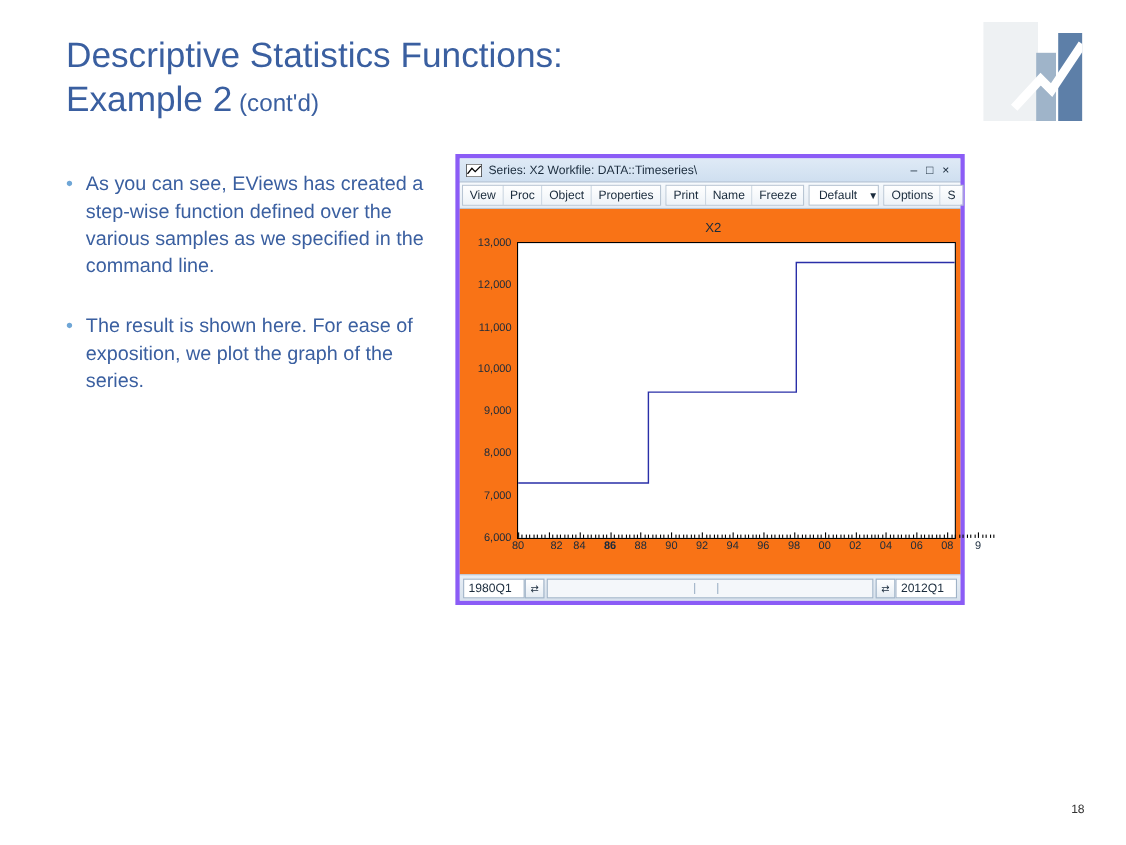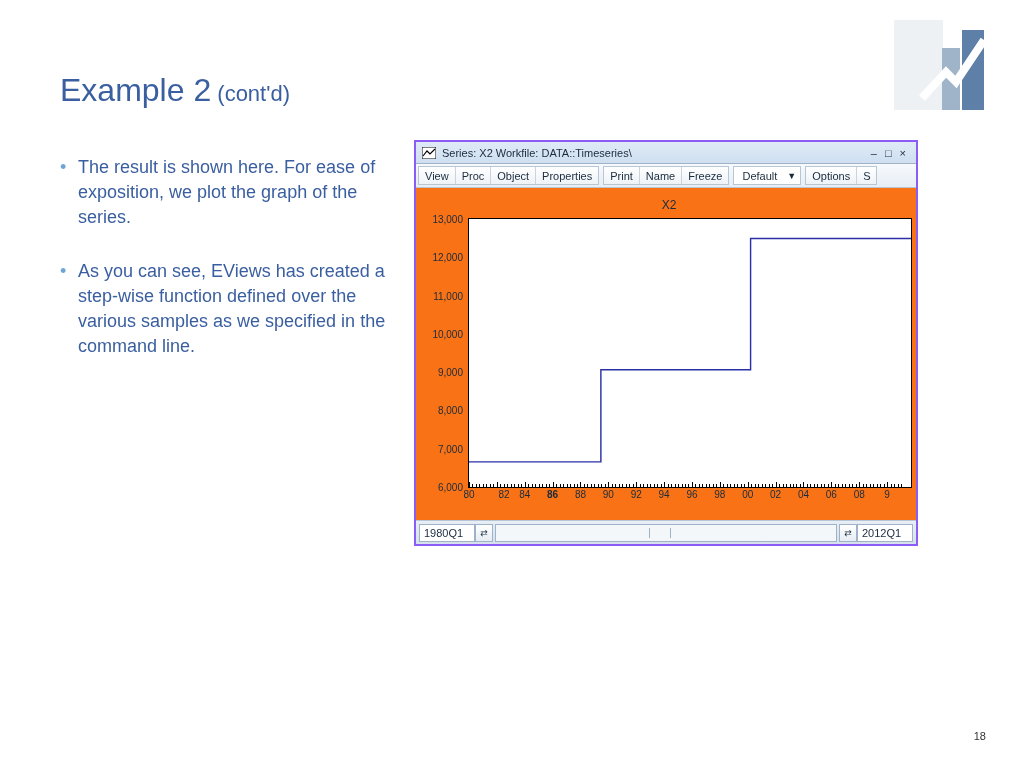--- a/index.html
+++ b/index.html
@@ -20,22 +20,22 @@
   .bullets { position: absolute; left: 60px; top: 155px; width: 340px; }
   .bullets li {
     list-style: none; position: relative; padding-left: 18px;
     color: #3a5fa0; font-size: 18px; line-height: 1.38; margin-bottom: 30px;
   }
   .bullets li::before {
     content: "•"; position: absolute; left: 0; top: 0;
     color: #6fa6d6; font-size: 18px;
   }
   .window {
-    position: absolute; left: 414px; top: 140px; width: 504px;
-    border: 2px solid #8b5cf6; background: #f0f4f8;
+    position: absolute; left: 414px; top: 140px; width: 463px;
+    border: 4px solid #8b5cf6; background: #f0f4f8;
   }
   .win-title {
     height: 22px; background: linear-gradient(#dfeaf6, #cfdff0);
     display: flex; align-items: center; padding: 0 6px;
     font-size: 11px; color: #1a2b3c; border-bottom: 1px solid #9fb2c7;
   }
   .win-title .doc-icon {
     width: 14px; height: 12px; margin-right: 6px;
     display: inline-flex; align-items: center; justify-content: center;
   }
@@ -105,36 +105,36 @@
     content:""; position:absolute; left:45%; top:3px; bottom:3px; width:20px;
     border-left:1px solid #9fb2c7; border-right:1px solid #9fb2c7;
   }
   .page-num { position: absolute; right: 38px; bottom: 26px; font-size: 11px; color: #333; }
 </style>
 </head>
 <body>
 
 <div class="title-area">
   <h1>
-    <br>
+    <span>Descriptive Statistics Functions:</span><br>
     <span>Example 2</span><span class="title-contd"> (cont'd)</span>
   </h1>
 </div>
 
 <div class="logo">
   <svg viewBox="0 0 90 90">
     <rect x="48" y="28" width="18" height="62" fill="#9fb4c9"></rect>
     <rect x="68" y="10" width="22" height="80" fill="#5d7fa8"></rect>
     <polyline points="28,78 52,52 62,62 90,20" fill="none" stroke="#fff" stroke-width="8"></polyline>
   </svg>
 </div>
 
 <ul class="bullets">
+  <li>As you can see, EViews has created a step-wise function defined over the various samples as we specified in the command line.</li>
   <li>The result is shown here. For ease of exposition, we plot the graph of the series.</li>
-  <li>As you can see, EViews has created a step-wise function defined over the various samples as we specified in the command line.</li>
 </ul>
 
 <div class="window">
   <div class="win-title">
     <span class="doc-icon">
       <svg width="14" height="12" viewBox="0 0 14 12">
           <rect x="0" y="0" width="14" height="12" fill="#fff" stroke="#000"></rect>
           <polyline points="1,9 5,4 8,7 13,2" fill="none" stroke="#000" stroke-width="1.2"></polyline>
         </svg>
     </span>

